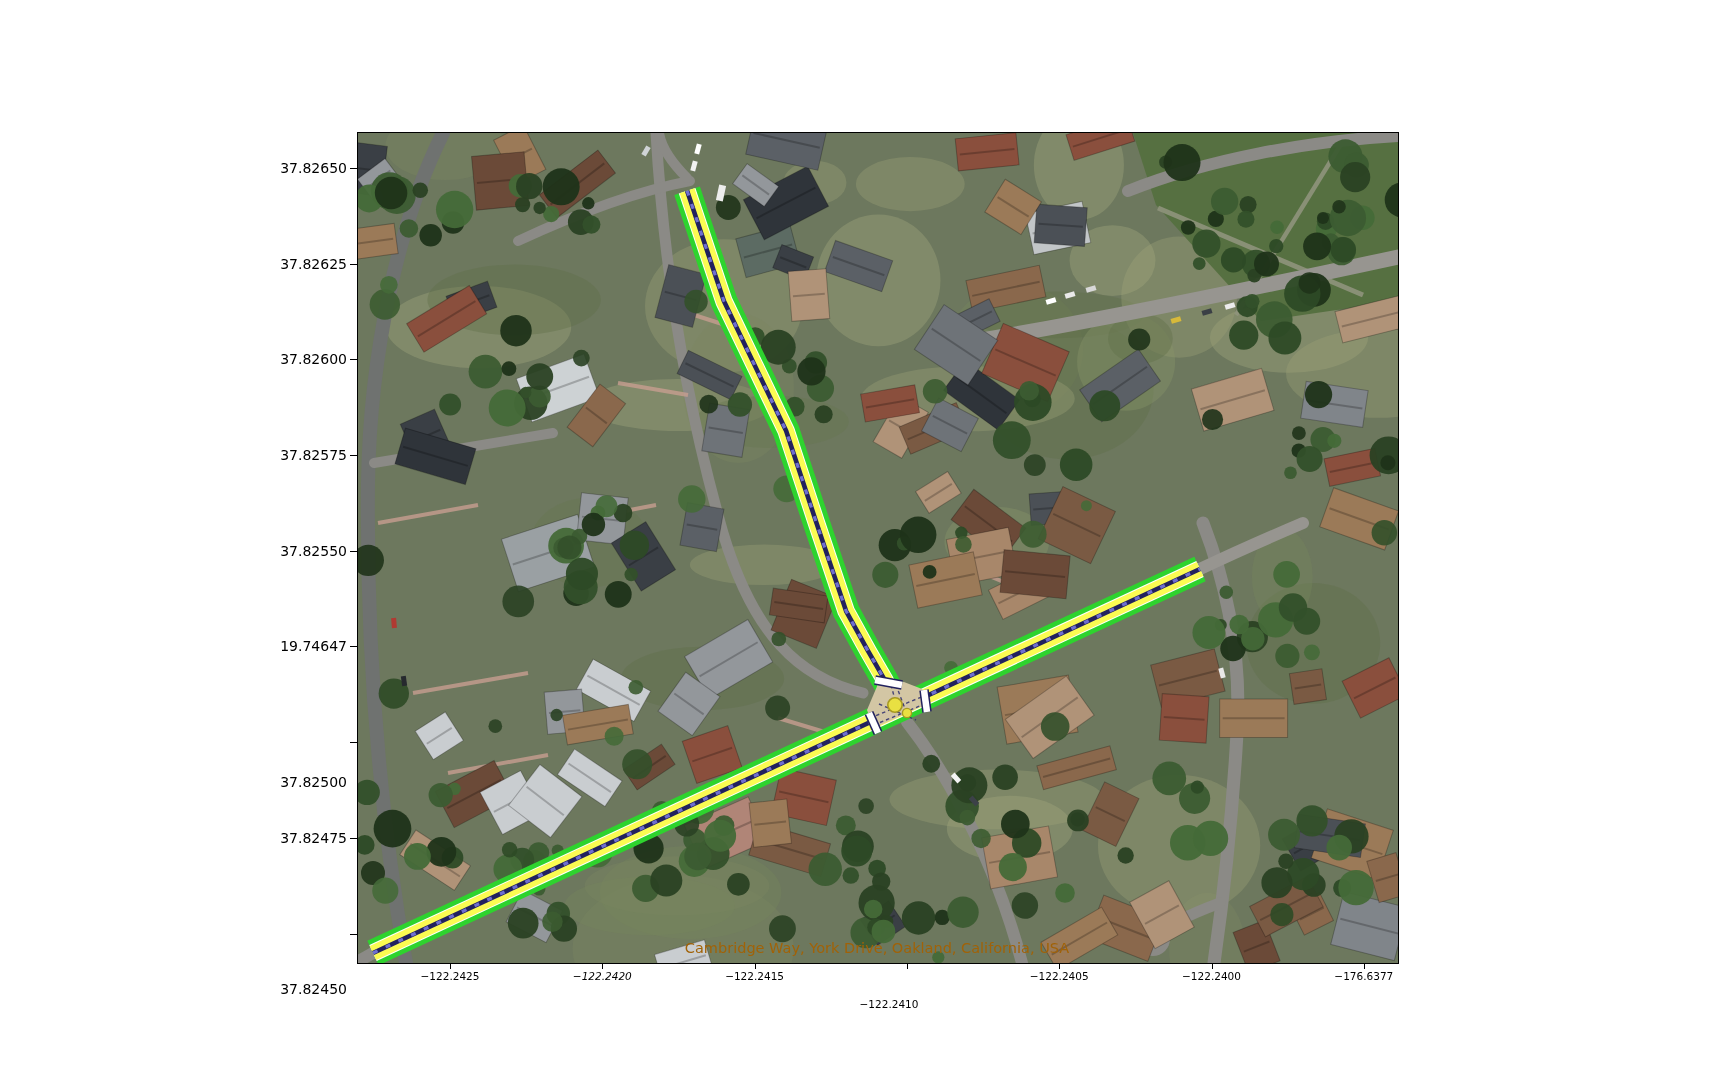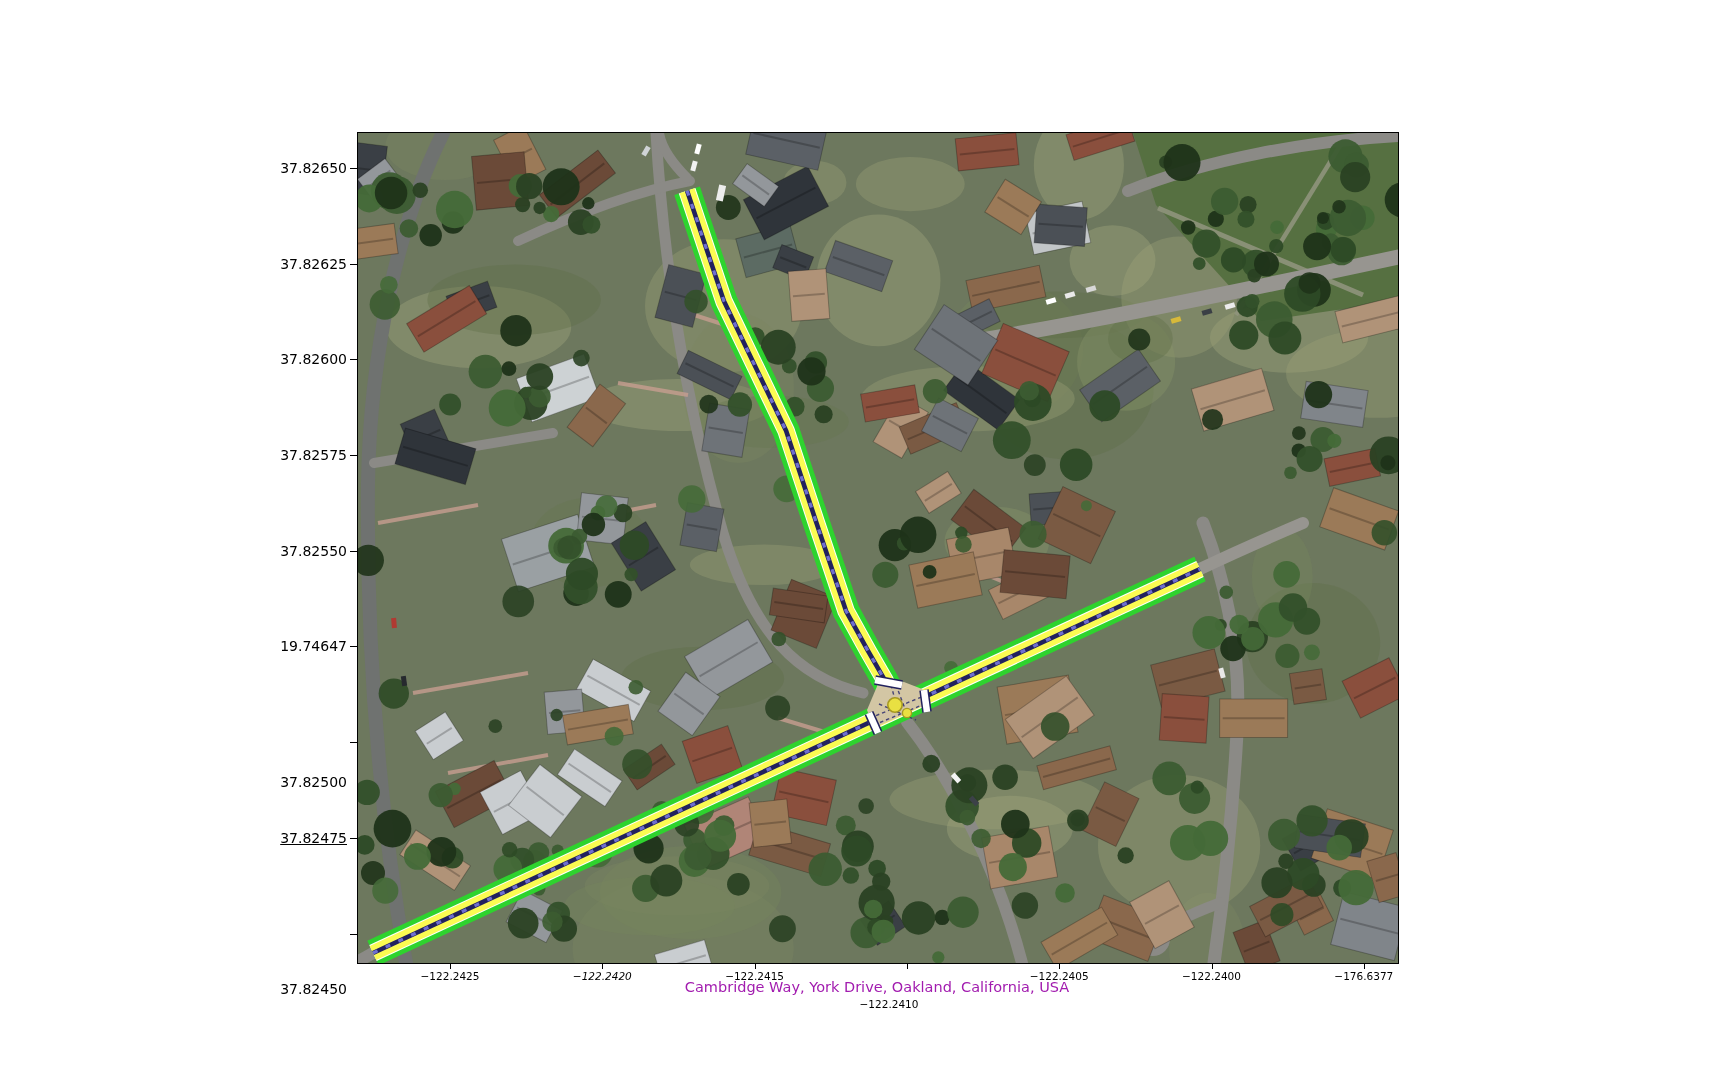--- a/index.html
+++ b/index.html
@@ -7,22 +7,22 @@
        font-family:"DejaVu Sans","Liberation Sans",sans-serif;}
   .plot{position:absolute;left:357px;top:132px;width:1040px;height:830px;
         border:1px solid #000;background:#6d785e;}
   .plot svg{position:absolute;left:0;top:0;display:block;}
   .ytick-label{position:absolute;width:70px;text-align:right;font-size:14px;color:#000;
                transform:translateY(-50%);left:277px;white-space:nowrap;}
   .xtick-label{position:absolute;font-size:10.5px;color:#000;transform:translateX(-50%);
                top:970px;white-space:nowrap;}
   .ytick-mark{position:absolute;width:7px;height:1px;background:#000;left:350px;}
   .xtick-mark{position:absolute;width:1px;height:6px;background:#000;top:963px;}
-  .fig-title{position:absolute;left:877px;top:979px;transform:translateX(-50%);
-             font-size:14.5px;color:#a21caf;white-space:nowrap;}
+  .fig-title{position:absolute;left:877px;top:940px;transform:translateX(-50%);
+             font-size:14.5px;color:#a16207;white-space:nowrap;}
 </style>
 </head>
 <body>
 
 <div class="fig">
   <div class="plot">
     <svg id="map" width="1040" height="830" viewBox="0 0 1040 830">
         <g>
           <rect x="0" y="0" width="1040" height="830" fill="#6d785e"></rect>
           <ellipse cx="849.3125857040286" cy="816.1872667213902" rx="38.19939908804372" ry="56.15958294016309" fill="#7c8760" opacity="0.38"></ellipse>
@@ -781,21 +781,21 @@
       <div class="ytick-label" style="top: 359.38px;">37.82600</div>
       <div class="ytick-mark" style="top: 455.07px;"></div>
       <div class="ytick-label" style="top: 455.07px;">37.82575</div>
       <div class="ytick-mark" style="top: 550.76px;"></div>
       <div class="ytick-label" style="top: 550.76px;">37.82550</div>
       <div class="ytick-mark" style="top: 646.45px;"></div>
       <div class="ytick-label" style="top: 646.45px;">19.74647</div>
       <div class="ytick-mark" style="top: 742.14px;"></div>
       <div class="ytick-label" style="top: 742.14px; margin-top: 40px;">37.82500</div>
       <div class="ytick-mark" style="top: 837.83px;"></div>
-      <div class="ytick-label" style="top: 837.83px; text-decoration: underline;">37.82475</div>
+      <div class="ytick-label" style="top: 837.83px;">37.82475</div>
       <div class="ytick-mark" style="top: 933.52px;"></div>
       <div class="ytick-label" style="top: 989px;">37.82450</div>
       <div class="xtick-mark" style="left: 450px;"></div>
       <div class="xtick-label" style="left: 450px;">−122.2425</div>
       <div class="xtick-mark" style="left: 602.3px;"></div>
       <div class="xtick-label" style="left: 602.3px; font-style: italic;">−122.2420</div>
       <div class="xtick-mark" style="left: 754.6px;"></div>
       <div class="xtick-label" style="left: 754.6px;">−122.2415</div>
       <div class="xtick-mark" style="left: 906.9px;"></div>
       <div class="xtick-label" style="left: 889px; margin-top: 28px;">−122.2410</div>

